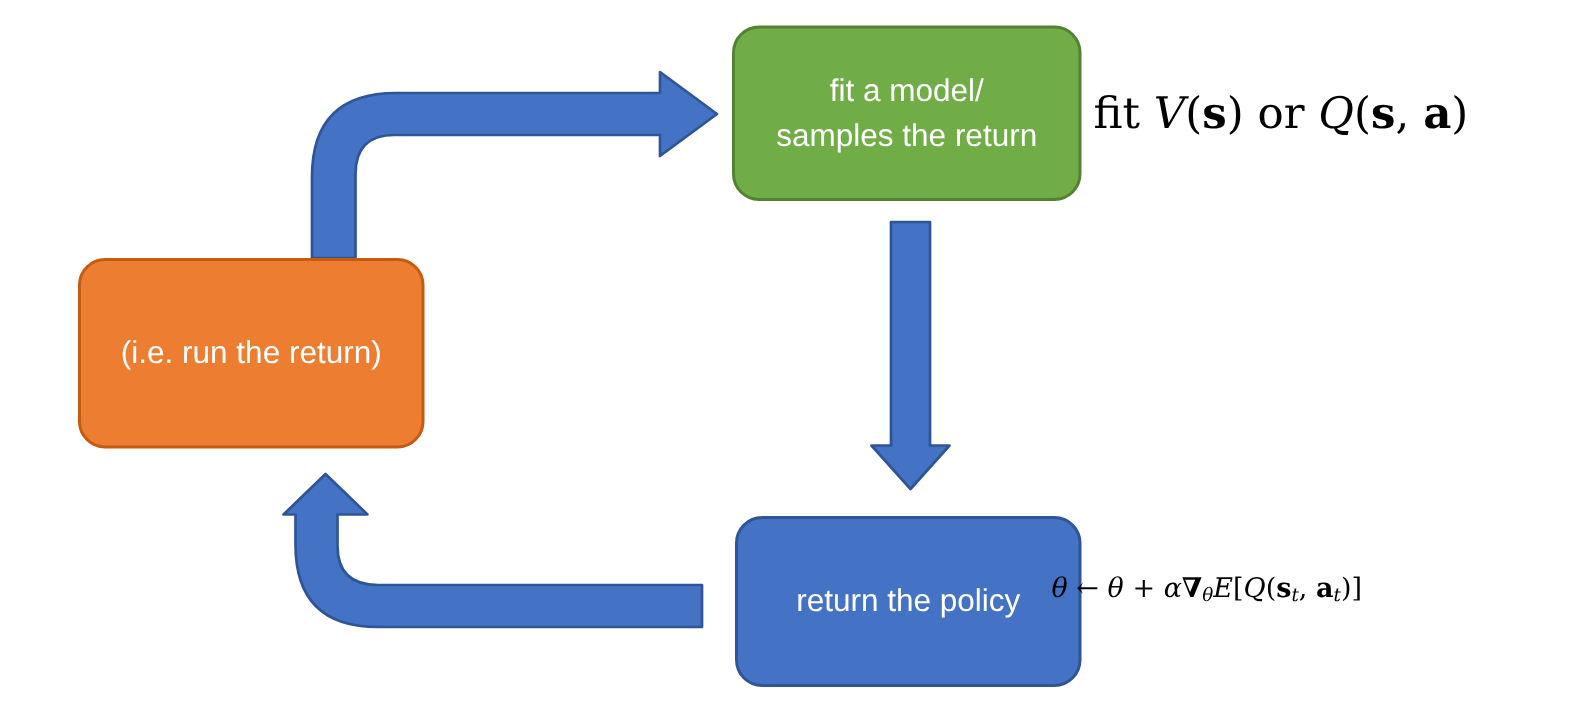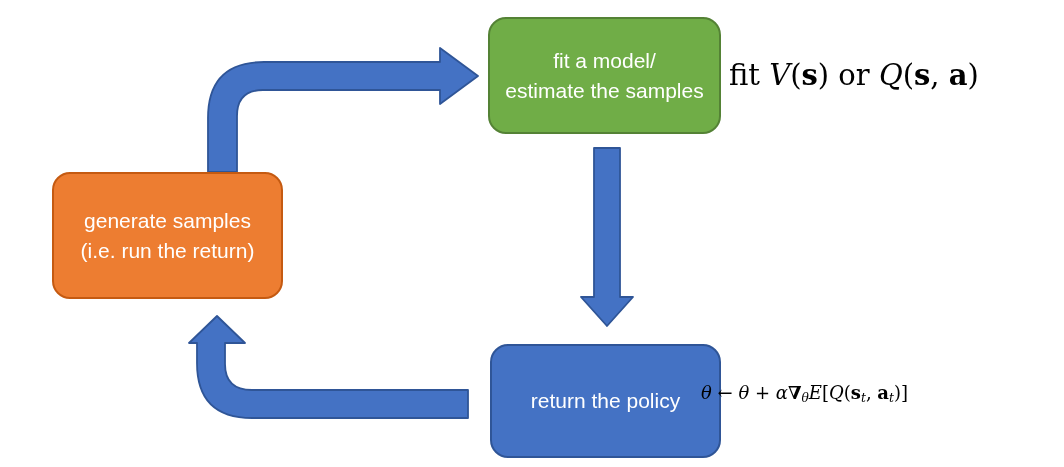--- a/index.html
+++ b/index.html
@@ -67,25 +67,24 @@
 <div class="canvas">
 
   <svg class="arrows" width="1064" height="467" viewBox="0 0 1064 467">
     <path class="arrow" d="M 208 172 L 208 118 Q 208 62 264 62 L 440 62 L 440 48 L 478 76 L 440 104 L 440 90 L 263 90 Q 237 90 237 116 L 237 172 Z"></path>
     <path class="arrow" d="M 594 148 L 620 148 L 620 297 L 633 297 L 607 326 L 581 297 L 594 297 Z"></path>
     <path class="arrow" d="M 468 390 L 252 390 Q 225 390 225 364 L 225 343 L 245 343 L 217 316 L 189 343 L 197 343 L 197 363 Q 197 418 252 418 L 468 418 Z"></path>
   </svg>
 
   <div class="box box-green">
     <span>fit a model/</span>
-    <span>estimate the samples</span>
+    <span>samples the return</span>
   </div>
 
   <div class="box box-orange">
-    <span>generate samples</span>
     <span>(i.e. run the return)</span>
   </div>
 
   <div class="box box-blue">
     <span>return the policy</span>
   </div>
 
   <div class="math math-fit"><span class="m-rm">fit </span><span class="m-it">V</span><span class="m-rm">(</span><span class="m-bf">s</span><span class="m-rm">) or </span><span class="m-it">Q</span><span class="m-rm">(</span><span class="m-bf">s</span><span class="m-rm">, </span><span class="m-bf">a</span><span class="m-rm">)</span></div>
 
   <div class="math math-update"><span class="m-it">θ</span><span class="m-rm"> ← </span><span class="m-it">θ</span><span class="m-rm"> + </span><span class="m-it">α</span><span class="m-bf">∇</span><span class="m-itsub">θ</span><span class="m-it">E</span><span class="m-rm">[</span><span class="m-it">Q</span><span class="m-rm">(</span><span class="m-bf">s</span><span class="m-itsub">t</span><span class="m-rm">, </span><span class="m-bf">a</span><span class="m-itsub">t</span><span class="m-rm">)]</span></div>

